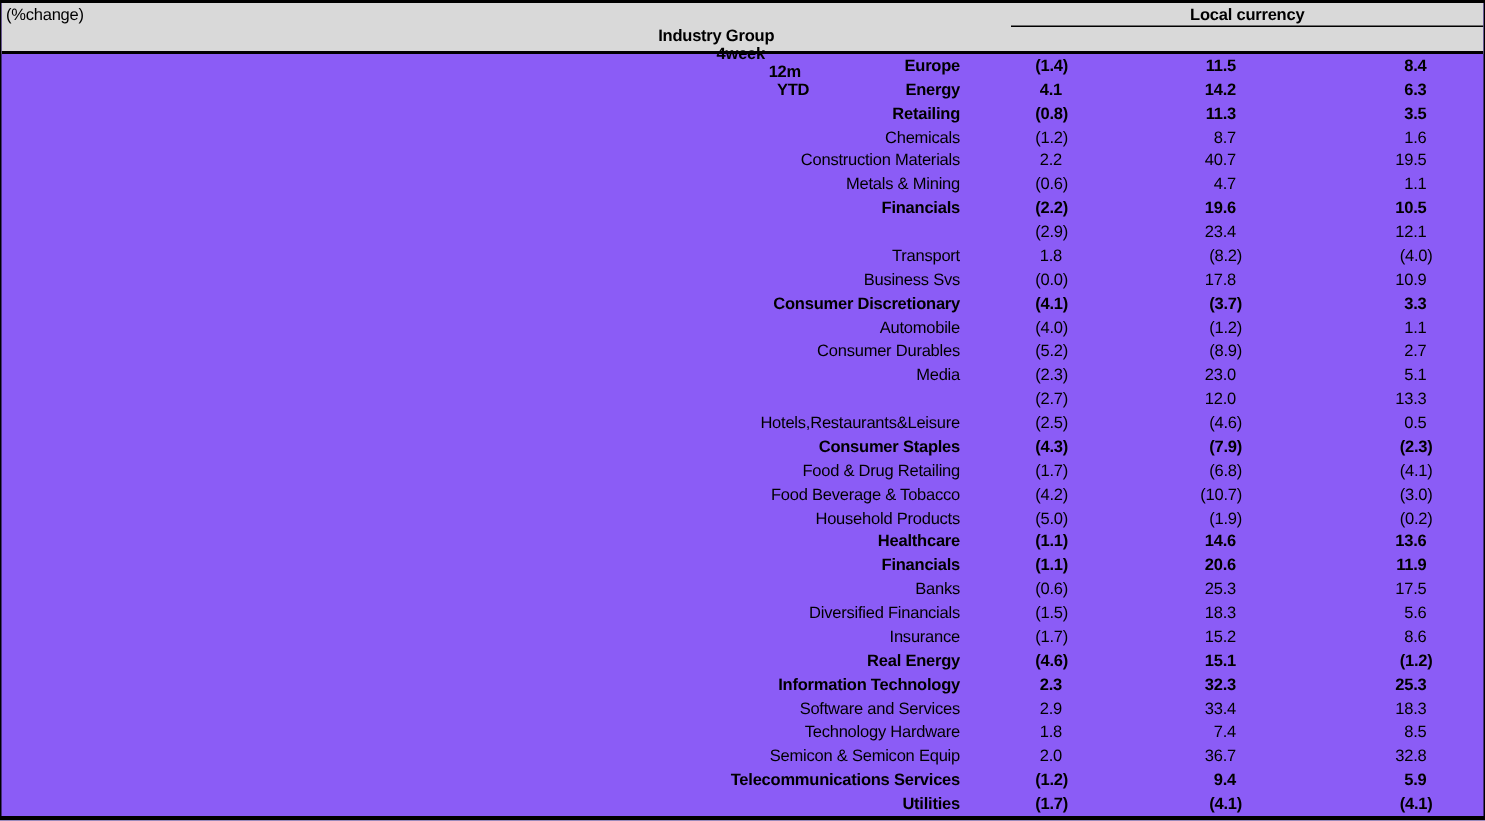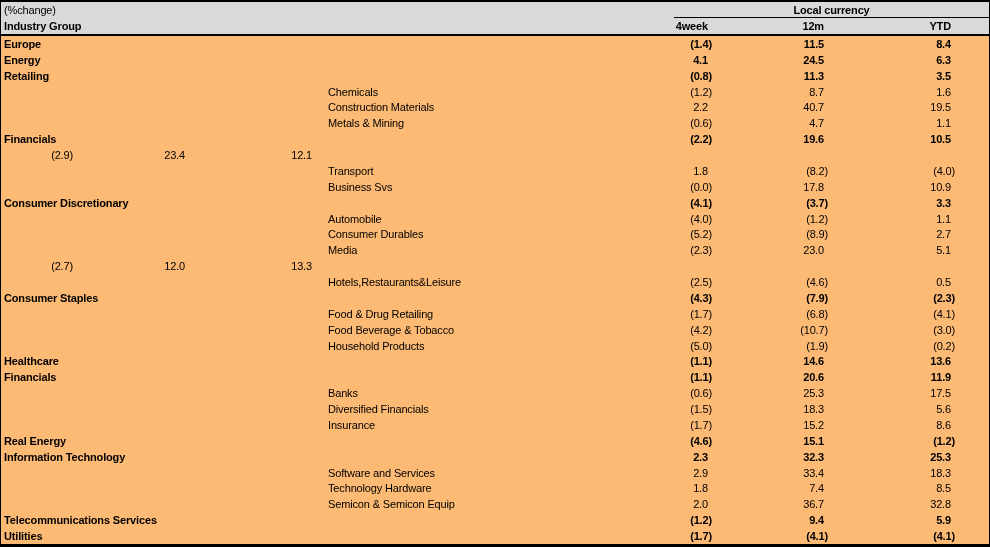--- a/index.html
+++ b/index.html
@@ -8,39 +8,39 @@
     width:990px;height:547px;
     box-sizing:border-box;
     border-left:1px solid #000;
     border-right:1px solid #000;
     border-top:2px solid #000;
     border-bottom:3px solid #000;
     font-family:"Liberation Sans",sans-serif;
     font-size:11px;
     letter-spacing:-0.15px;
     color:#000;
-    background:#fdba74;
+    background:#8b5cf6;
     overflow:hidden;
   }
   .thead{background:#d9d9d9;border-bottom:2px solid #000;}
   .hrow{display:flex;height:16px;align-items:center;}
   .hrow1 .hcell-left{flex:1;padding-left:3px;font-weight:normal;}
   .hcell-currency{
     width:315px;height:100%;box-sizing:border-box;
     display:flex;align-items:center;justify-content:center;
     font-weight:bold;border-bottom:1px solid #000;text-align:center;
   }
-  .hrow2{padding-right:38px;}
+  .hrow2{padding-right:38px;flex-direction:column;}
   .hrow2 .hcell-left{flex:1;padding-left:3px;font-weight:bold;}
   .hrow2 .num{font-weight:bold;}
   .num{text-align:right;}
   .c1{width:68px;}
   .c2{width:83px;padding-left:33px;}
   .c3{width:127px;}
-  .tbody{display:flex;flex-direction:column;height:508px;}
+  .tbody{display:flex;flex-direction:column;height:508px;align-items:flex-end;}
   .row{display:flex;flex:1;align-items:center;padding-right:38px;}
   .row .label{flex:1;padding-left:3px;white-space:nowrap;}
   .row.sub .label{padding-left:327px;}
   .row.group{font-weight:bold;}
   .paren{display:inline-block;margin-right:-4px;}
 </style>
 </head>
 <body>
 
 <div class="table">
@@ -59,21 +59,21 @@
   <div class="tbody">
       <div class="row group">
         <span class="label">Europe</span>
         <span class="num c1"><span class="paren">(1.4)</span></span>
         <span class="num c2"><span>11.5</span></span>
         <span class="num c3"><span>8.4</span></span>
       </div>
       <div class="row group">
         <span class="label">Energy</span>
         <span class="num c1"><span>4.1</span></span>
-        <span class="num c2"><span>24.5</span></span>
+        <span class="num c2"><span>14.2</span></span>
         <span class="num c3"><span>6.3</span></span>
       </div>
       <div class="row group">
         <span class="label">Retailing</span>
         <span class="num c1"><span class="paren">(0.8)</span></span>
         <span class="num c2"><span>11.3</span></span>
         <span class="num c3"><span>3.5</span></span>
       </div>
       <div class="row sub">
         <span class="label">Chemicals</span>

